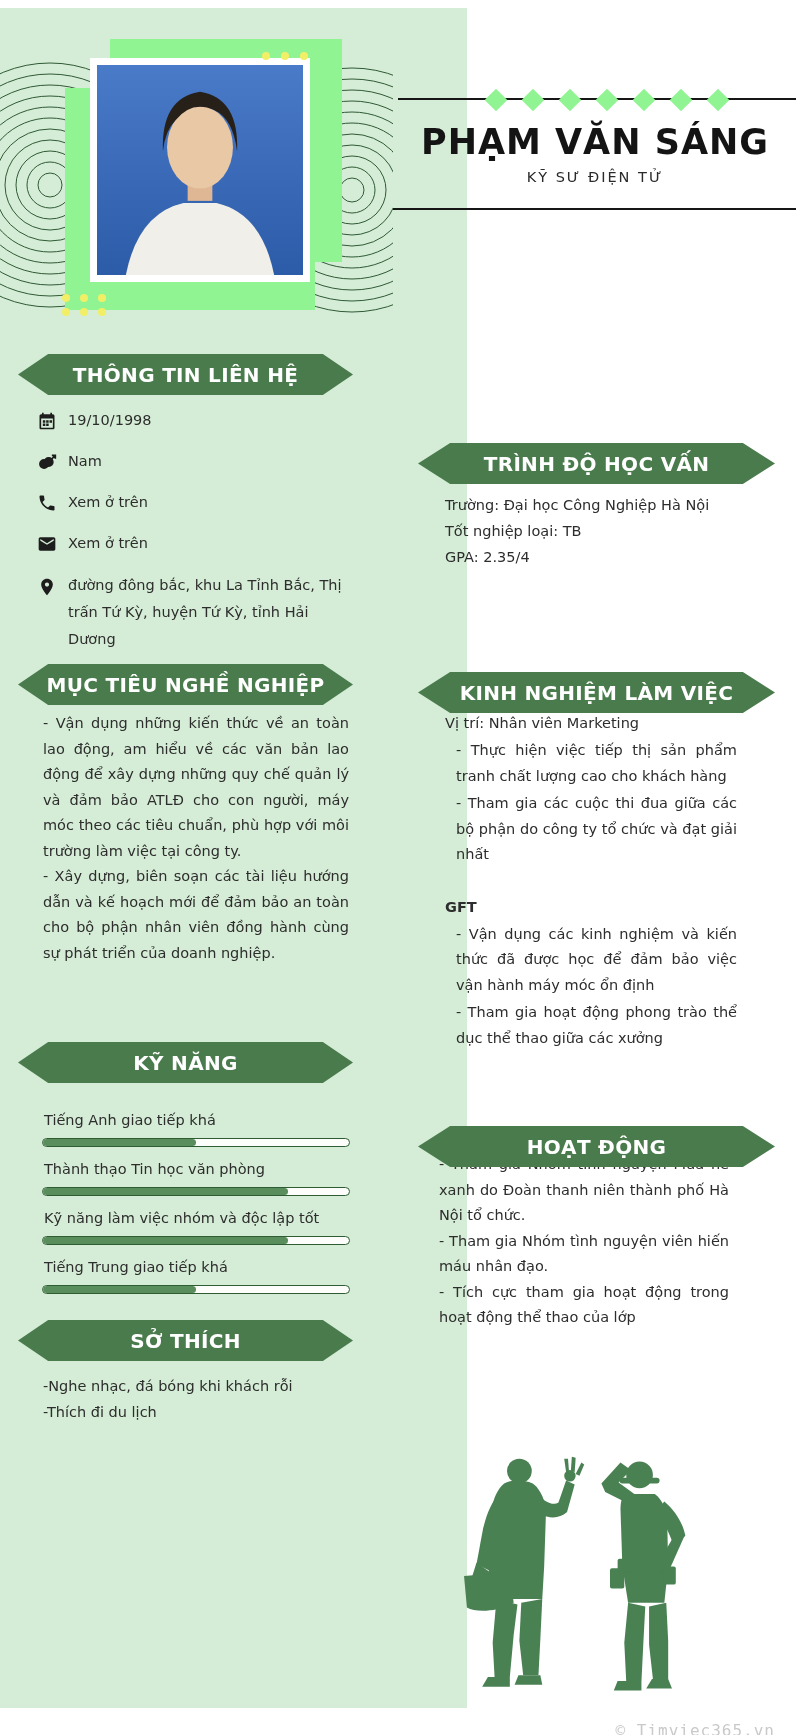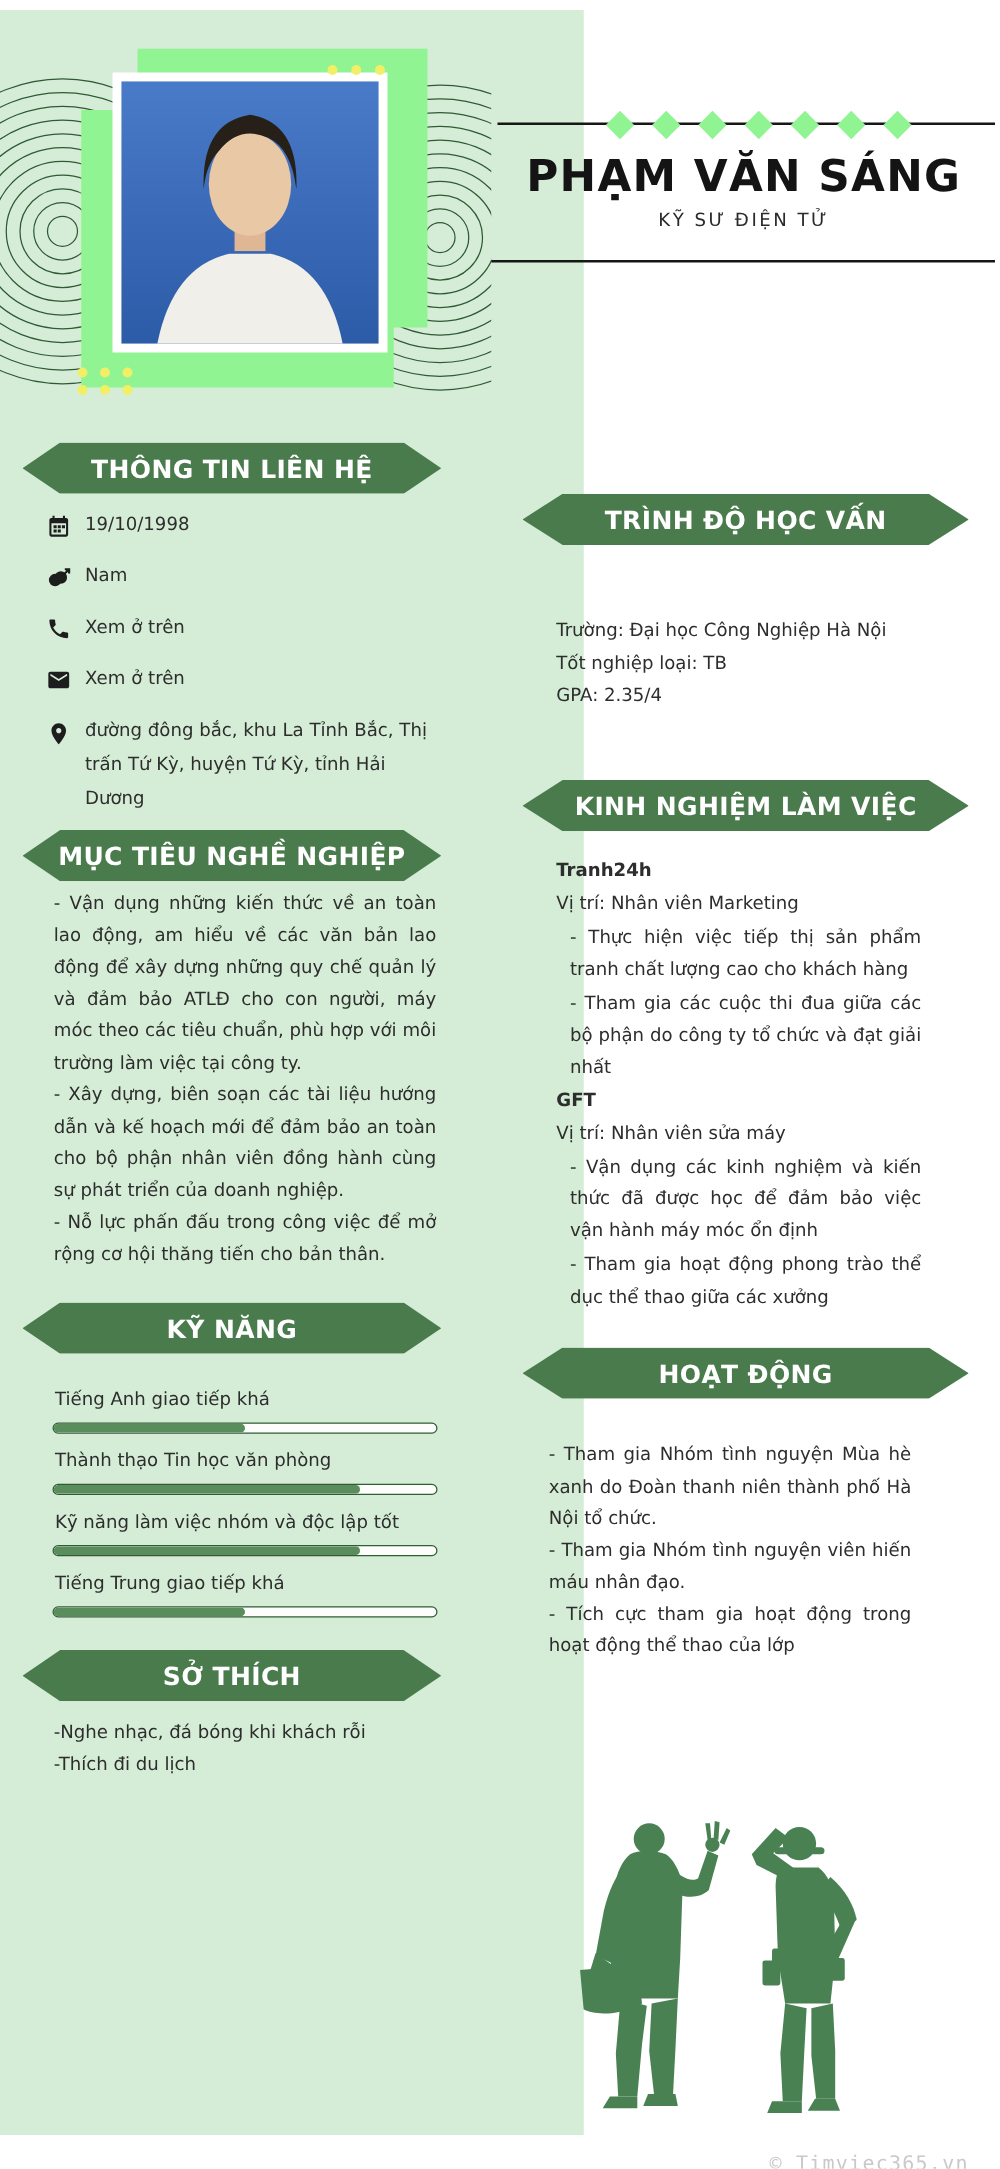--- a/index.html
+++ b/index.html
@@ -42,21 +42,21 @@
   .dots-bottom{left:62px;top:286px;grid-template-rows:8px 8px;grid-auto-flow:column;gap:6px 10px;}
   
   .banner{
     position:absolute;height:41px;background:var(--banner);
     display:flex;align-items:center;justify-content:center;
     color:#fff;font-weight:700;font-size:20px;letter-spacing:.3px;
     clip-path:polygon(0 50%,9% 0,91% 0,100% 50%,91% 100%,9% 100%);
     z-index:5;white-space:nowrap;
   }
   .banner-left{left:18px;width:335px;}
-  .banner-right{width:357px;}
+  .banner-right{width:357px;margin-top:48px;}
   
   .contact-rows{position:absolute;left:36px;top:392px;width:320px;z-index:5;}
   .c-row{display:flex;align-items:center;min-height:41px;}
   .c-row.addr{align-items:flex-start;margin-top:8px;}
   .c-icon{width:22px;height:22px;flex:0 0 22px;margin-right:10px;display:flex;align-items:center;justify-content:center;}
   .c-row.addr .c-icon{margin-top:4px;}
   .c-icon svg{width:20px;height:20px;fill:#1d1d1d;}
   .c-text{font-size:14.5px;line-height:27px;color:var(--text);}
   
   .obj-text{position:absolute;left:43px;top:703px;width:306px;z-index:5;}
@@ -81,21 +81,21 @@
   .person-title{
     position:absolute;left:393px;top:169px;width:404px;text-align:center;
     font-size:14.5px;letter-spacing:2px;color:#2a2a2a;font-weight:500;
   }
   .edu-lines{position:absolute;left:445px;top:492px;width:292px;}
   .edu-lines p{font-size:14.5px;line-height:26px;}
   .exp-block{position:absolute;left:445px;top:684px;width:292px;}
   .exp-block .company{font-size:14.5px;font-weight:700;line-height:26px;}
   .exp-block .position{font-size:14.5px;line-height:26px;}
   .exp-block .bullet{font-size:14.5px;line-height:25.5px;text-align:justify;padding-left:11px;margin-top:2px;}
-  .job2{margin-top:0;}
+  .job2{margin-top:26px;}
   .act-block{position:absolute;left:439px;top:1152px;width:290px;}
   .act-block p{font-size:14.5px;line-height:25.5px;text-align:justify;}
   .workers{position:absolute;left:455px;top:1452px;width:268px;height:248px;}
   .workers svg{width:100%;height:100%;display:block;fill:var(--silhouette);}
   .page-footer{
     position:absolute;top:1721px;right:25px;
     font-family:"DejaVu Sans Mono","Liberation Mono",monospace;
     font-size:16px;color:var(--footer-text);letter-spacing:1px;
   }
 </style>
@@ -212,21 +212,20 @@
       <span class="c-text">đường đông bắc, khu La Tỉnh Bắc, Thị trấn Tứ Kỳ, huyện Tứ Kỳ, tỉnh Hải Dương</span>
     </div>
   </div>
 
   <div class="banner banner-left" style="top:656px">
     <span>MỤC TIÊU NGHỀ NGHIỆP</span>
   </div>
   <div class="obj-text">
     <p>- Vận dụng những kiến thức về an toàn lao động, am hiểu về các văn bản lao động để xây dựng những quy chế quản lý và đảm bảo ATLĐ cho con người, máy móc theo các tiêu chuẩn, phù hợp với môi trường làm việc tại công ty.</p>
     <p>- Xây dựng, biên soạn các tài liệu hướng dẫn và kế hoạch mới để đảm bảo an toàn cho bộ phận nhân viên đồng hành cùng sự phát triển của doanh nghiệp.</p>
-    <p>- Nỗ lực phấn đấu trong công việc để mở rộng cơ hội thăng tiến cho bản thân.</p>
   </div>
 
   <div class="banner banner-left" style="top:1034px">
     <span>KỸ NĂNG</span>
   </div>
   <div class="skills-list">
     <div class="skill">
       <div class="skill-label">Tiếng Anh giao tiếp khá</div>
       <div class="skill-track">
         <div class="skill-fill" style="width: 50%;"></div>
@@ -289,21 +288,20 @@
 </div>
 <div class="exp-block">
   <div>
     <p class="company">Tranh24h</p>
     <p class="position">Vị trí: Nhân viên Marketing</p>
     <p class="bullet">- Thực hiện việc tiếp thị sản phẩm tranh chất lượng cao cho khách hàng</p>
     <p class="bullet">- Tham gia các cuộc thi đua giữa các bộ phận do công ty tổ chức và đạt giải nhất</p>
   </div>
   <div class="job2">
     <p class="company">GFT</p>
-    <p class="position">Vị trí: Nhân viên sửa máy</p>
     <p class="bullet">- Vận dụng các kinh nghiệm và kiến thức đã được học để đảm bảo việc vận hành máy móc ổn định</p>
     <p class="bullet">- Tham gia hoạt động phong trào thể dục thể thao giữa các xưởng</p>
   </div>
 </div>
 
 <div class="banner banner-right" style="left:418px;top:1078px">
   <span>HOẠT ĐỘNG</span>
 </div>
 <div class="act-block">
   <p>- Tham gia Nhóm tình nguyện Mùa hè xanh do Đoàn thanh niên thành phố Hà Nội tổ chức.</p>

